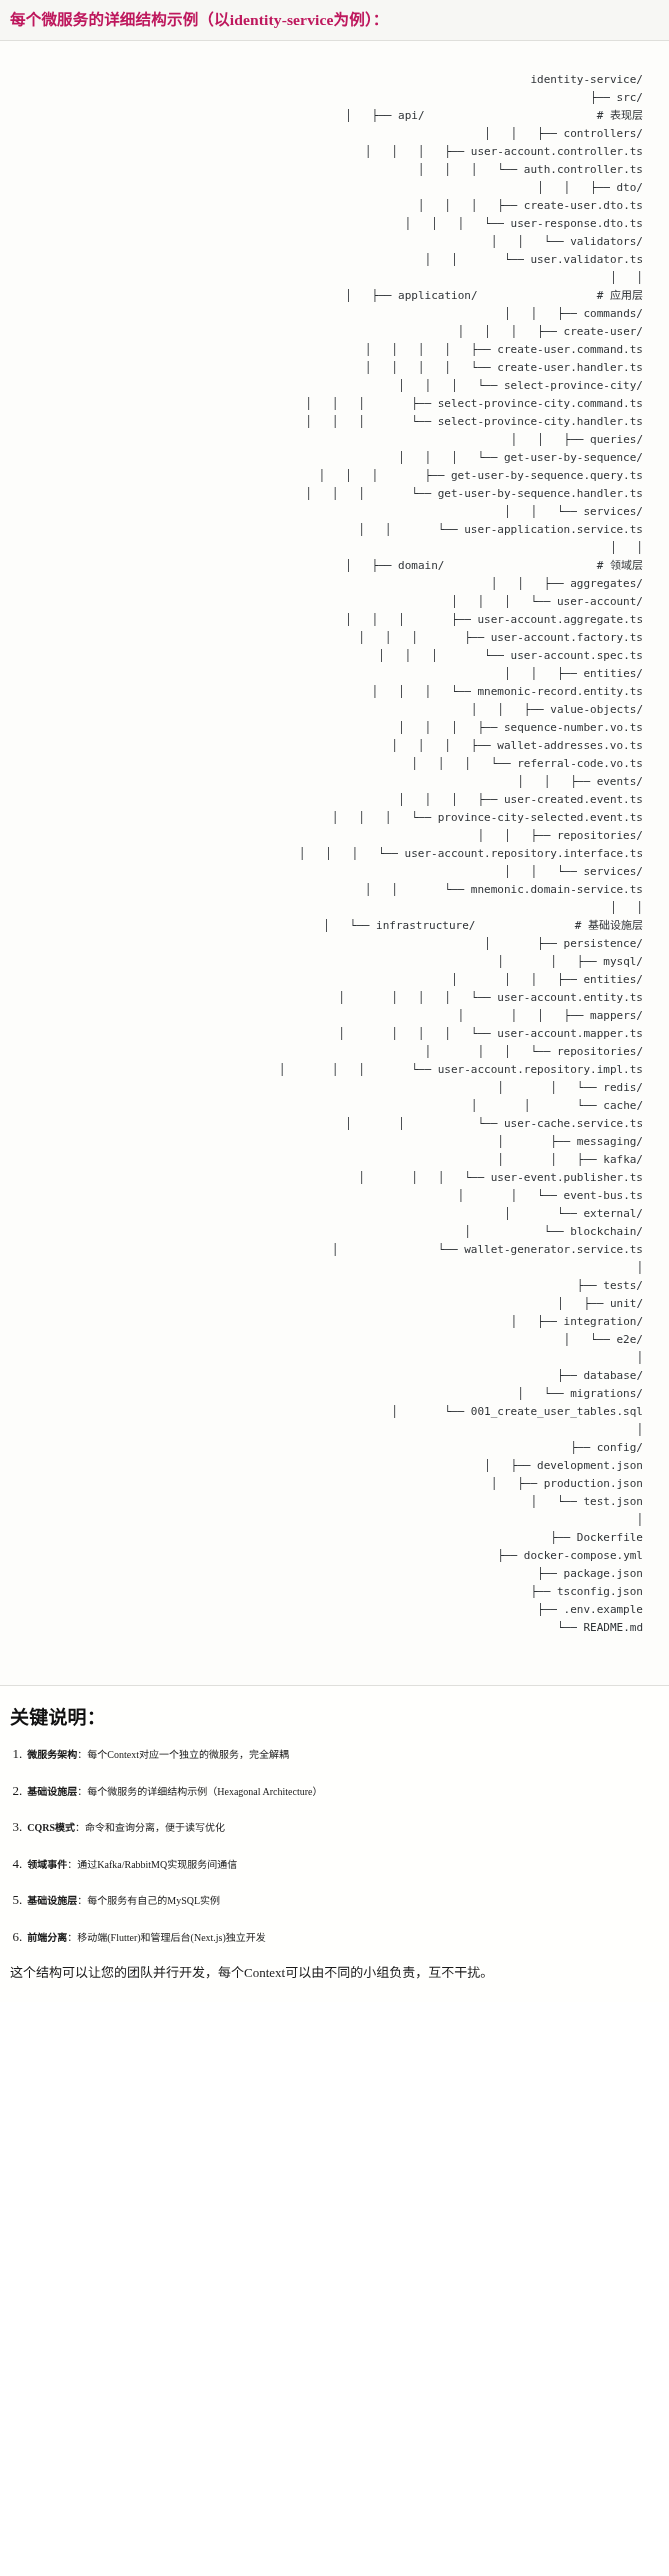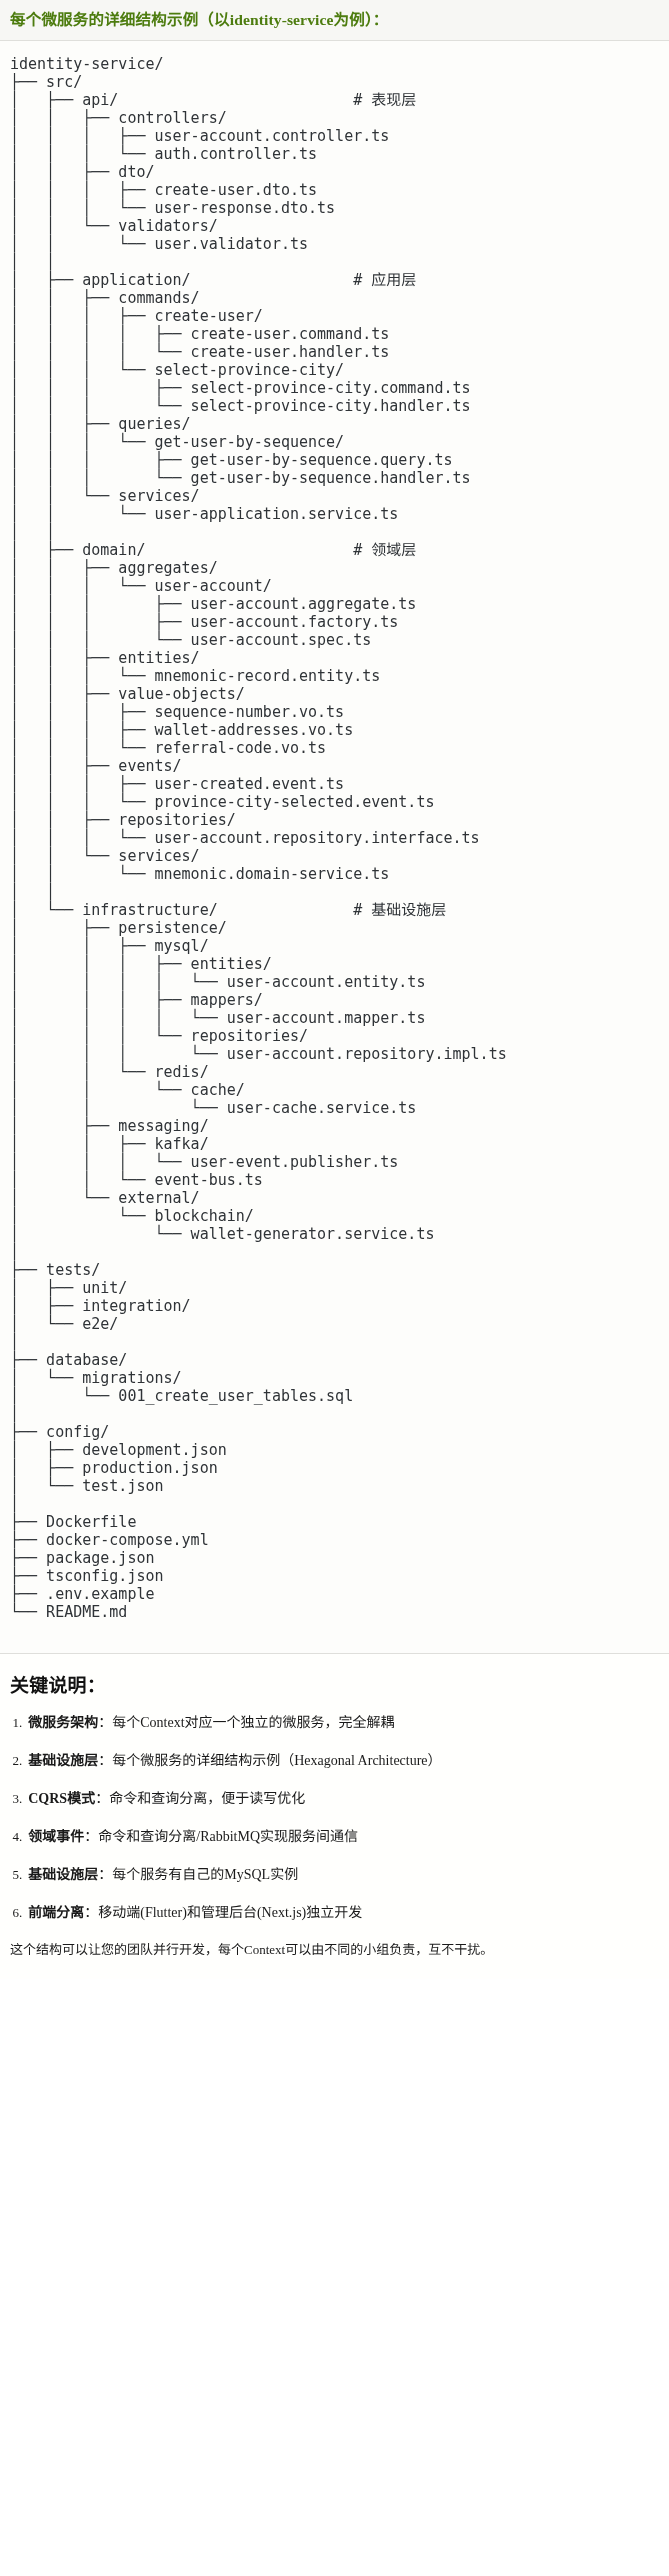--- a/index.html
+++ b/index.html
@@ -27,38 +27,39 @@
     border-bottom: 0.6px solid #dfdfdb;
     box-sizing: border-box;
   }
   .header-title {
     margin: 0;
     font-family: "Liberation Serif", serif;
     font-weight: bold;
     font-size: 15.6px;
     line-height: 1.35;
     letter-spacing: 0.1px;
-    color: #4d7c0f;
+    color: #be185d;
   }
 
   
   .tree-block {
     background: #fdfdfb;
     padding: 13.8px 10px 16.3px 10px;
     box-sizing: border-box;
   }
   pre.tree {
-    margin: 0;
+    margin: 16px;
     font-family: "DejaVu Sans Mono", "Liberation Mono", monospace;
-    font-size: 15px;
+    font-size: 11px;
     line-height: 18px;
     color: #2f3337;
     white-space: pre;
     tab-size: 4;
     letter-spacing: 0px;
+    text-align: right;
   }
 
   
   .section-divider {
     height: 16.3px;
     background: #fdfdfb;
   }
   .rule {
     height: 0.6px;
     background: #dfdfdb;
@@ -81,21 +82,21 @@
   }
   ol.notes-list {
     margin: 0;
     padding: 0 0 0 2.5px;
     list-style: none;
     counter-reset: noteidx;
   }
   ol.notes-list > li {
     counter-increment: noteidx;
     font-family: "Liberation Serif", serif;
-    font-size: 14px;
+    font-size: 10px;
     line-height: 1.5;
     color: #1a1a1a;
     margin-bottom: 17px;
     margin-top: 12px;
   }
   ol.notes-list > li::before {
     content: counter(noteidx) ".";
     margin-right: 2.5px;
     font-family: "Liberation Serif", serif;
     font-size: 13px;
@@ -227,21 +228,21 @@
       <li>
         <span class="note-term">微服务架构</span><span class="note-sep">：</span><span class="note-desc">每个Context对应一个独立的微服务，完全解耦</span>
       </li>
       <li>
         <span class="note-term">基础设施层</span><span class="note-sep">：</span><span class="note-desc">每个微服务的详细结构示例（Hexagonal Architecture）</span>
       </li>
       <li>
         <span class="note-term">CQRS模式</span><span class="note-sep">：</span><span class="note-desc">命令和查询分离，便于读写优化</span>
       </li>
       <li>
-        <span class="note-term">领域事件</span><span class="note-sep">：</span><span class="note-desc">命令和查询分离/RabbitMQ实现服务间通信</span>
+        <span class="note-term">领域事件</span><span class="note-sep">：</span><span class="note-desc">通过Kafka/RabbitMQ实现服务间通信</span>
       </li>
       <li>
         <span class="note-term">基础设施层</span><span class="note-sep">：</span><span class="note-desc">每个服务有自己的MySQL实例</span>
       </li>
       <li>
         <span class="note-term">前端分离</span><span class="note-sep">：</span><span class="note-desc">移动端(Flutter)和管理后台(Next.js)独立开发</span>
       </li>
     </ol>
 
     <p class="closing-line">这个结构可以让您的团队并行开发，每个Context可以由不同的小组负责，互不干扰。</p>

